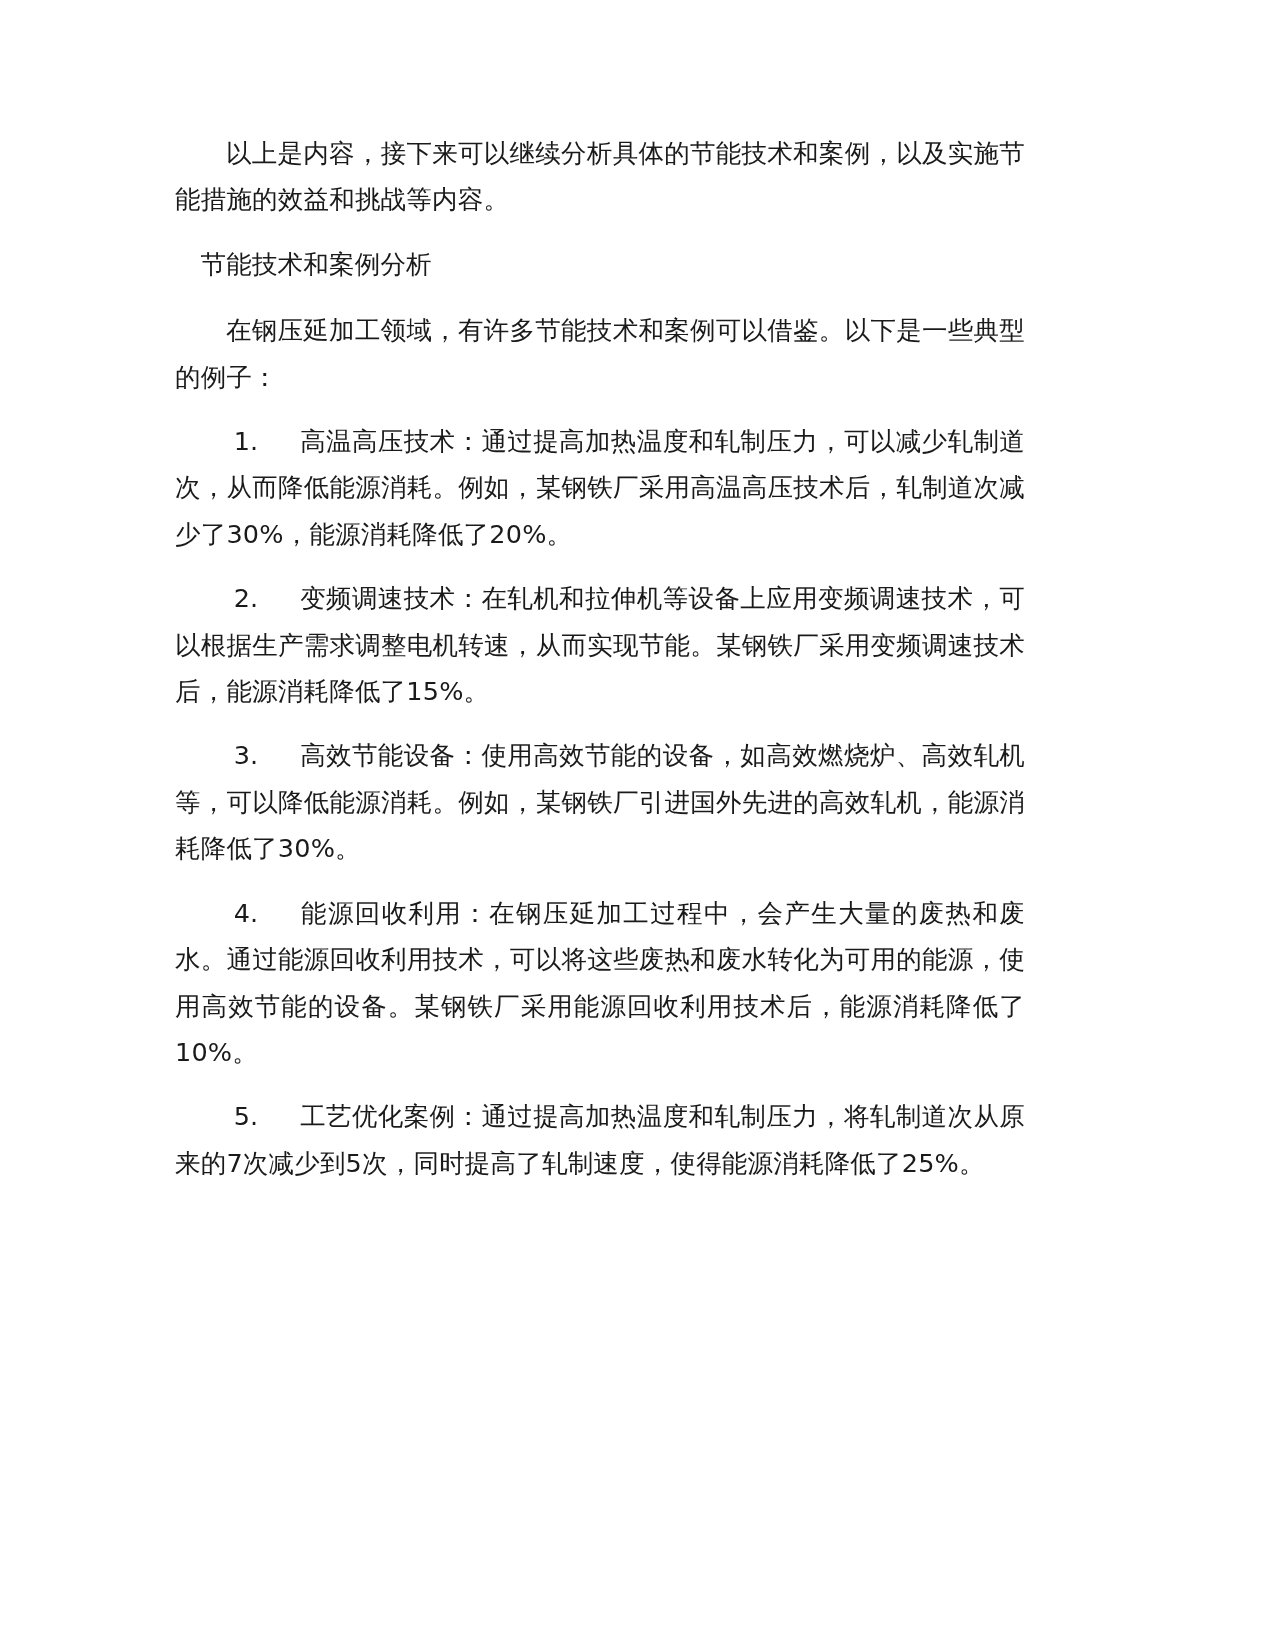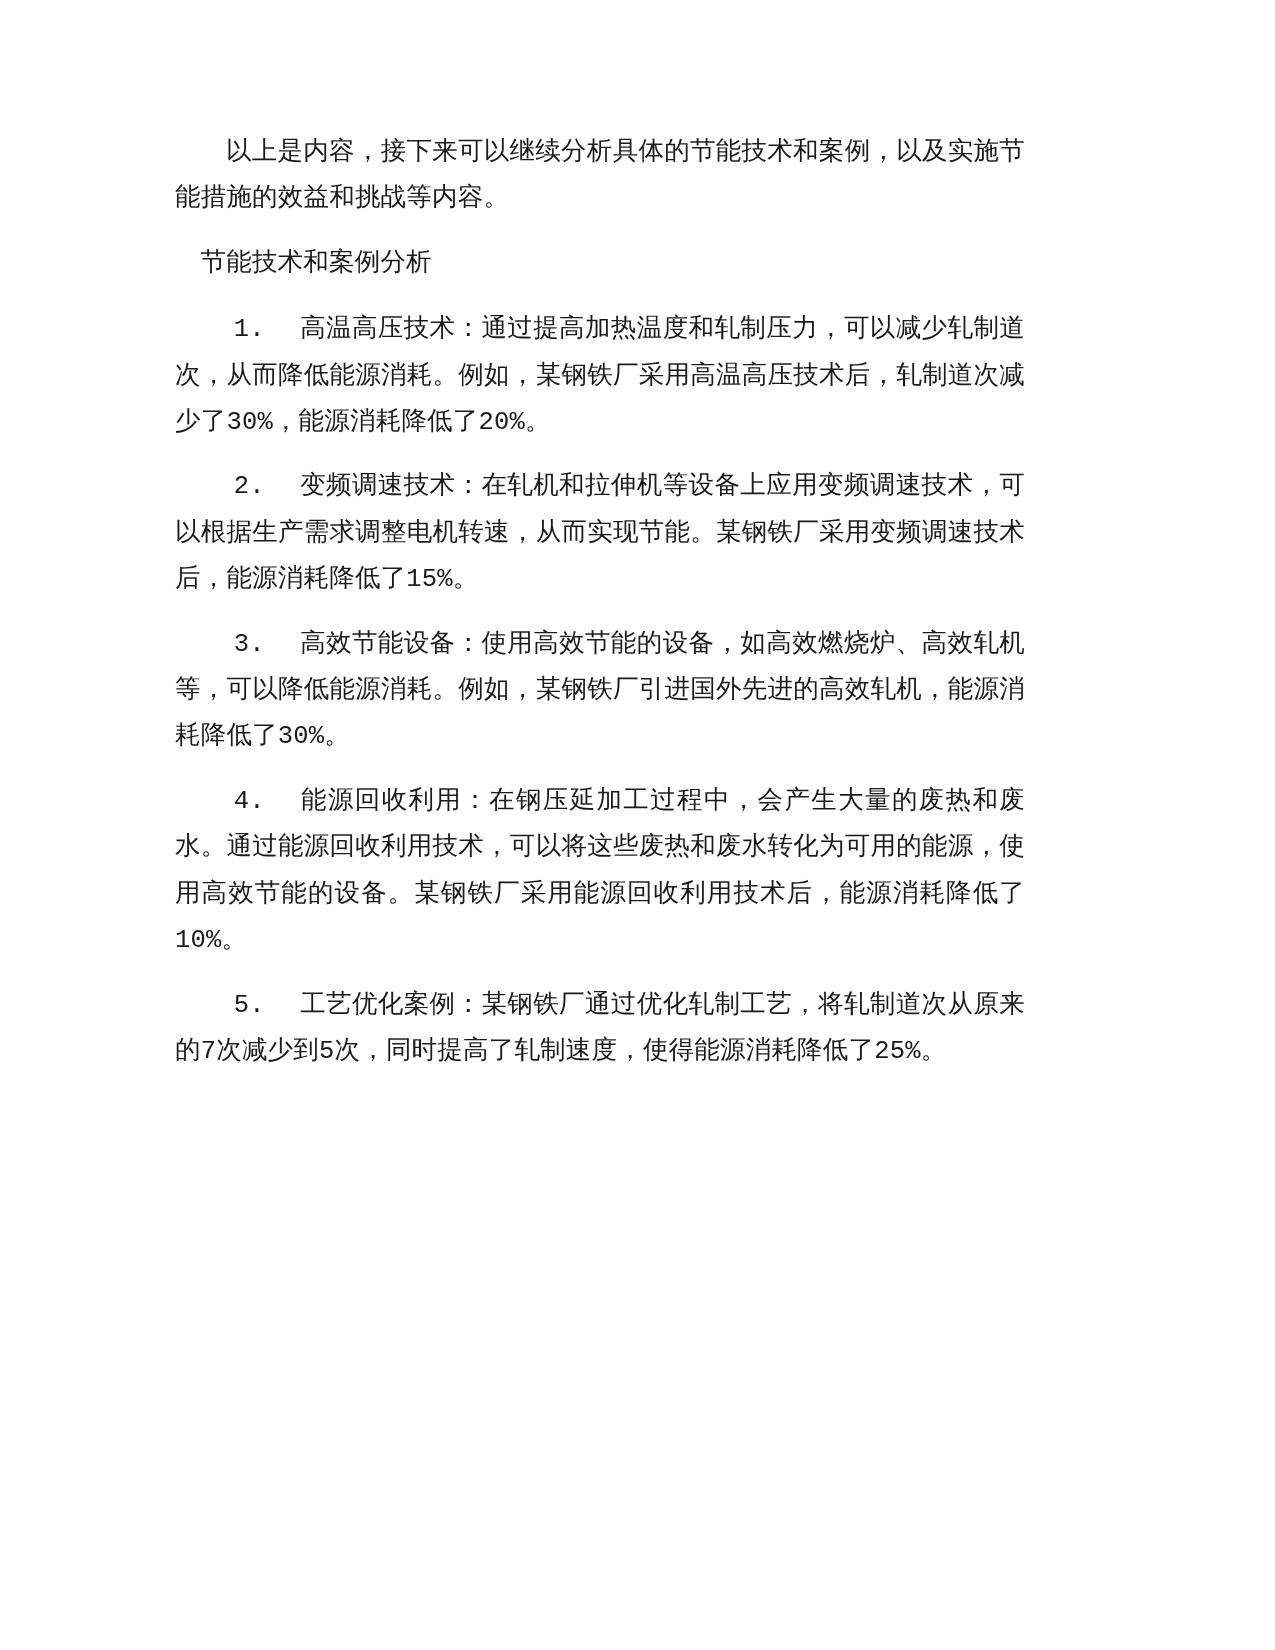--- a/index.html
+++ b/index.html
@@ -15,21 +15,20 @@
   }
   .page {
     position: relative;
     width: 1275px;
     height: 1650px;
     box-sizing: border-box;
     padding: 130px 175px 80px 175px;
   }
   .doc-body {
     width: 850px;
-    font-family: Liberation Mono, monospace;
   }
   p {
     margin: 0 0 18px 0;
     font-size: 25.5px;
     line-height: 1.82;
     letter-spacing: 0.2px;
     text-align: justify;
     text-justify: inter-ideograph;
   }
   .indent {
@@ -63,33 +62,34 @@
 </head>
 <body>
 
 <div class="page">
   <div class="doc-body">
 
     <p class="indent">以上是内容，接下来可以继续分析具体的节能技术和案例，以及实施节能措施的效益和挑战等内容。</p>
 
     <p class="heading">节能技术和案例分析</p>
 
+    <p class="indent">在钢压延加工领域，有许多节能技术和案例可以借鉴。以下是一些典型的例子：</p>
 
     <ol class="list">
       <li>
         <span class="num">1.</span><span>高温高压技术：通过提高加热温度和轧制压力，可以减少轧制道次，从而降低能源消耗。例如，某钢铁厂采用高温高压技术后，轧制道次减少了30%，能源消耗降低了20%。</span>
       </li>
       <li>
         <span class="num">2.</span><span>变频调速技术：在轧机和拉伸机等设备上应用变频调速技术，可以根据生产需求调整电机转速，从而实现节能。某钢铁厂采用变频调速技术后，能源消耗降低了15%。</span>
       </li>
       <li>
         <span class="num">3.</span><span>高效节能设备：使用高效节能的设备，如高效燃烧炉、高效轧机等，可以降低能源消耗。例如，某钢铁厂引进国外先进的高效轧机，能源消耗降低了30%。</span>
       </li>
       <li>
         <span class="num">4.</span><span>能源回收利用：在钢压延加工过程中，会产生大量的废热和废水。通过能源回收利用技术，可以将这些废热和废水转化为可用的能源，使用高效节能的设备。某钢铁厂采用能源回收利用技术后，能源消耗降低了10%。</span>
       </li>
       <li>
-        <span class="num">5.</span><span>工艺优化案例：某钢铁厂通过优化轧制工艺，将轧制道次从原来的7次减少到5次，同时提高了轧制速度，使得能源消耗降低了25%。</span>
+        <span class="num">5.</span><span>工艺优化案例：通过提高加热温度和轧制压力，将轧制道次从原来的7次减少到5次，同时提高了轧制速度，使得能源消耗降低了25%。</span>
       </li>
     </ol>
 
   </div>
 </div>
 
 </body></html>

